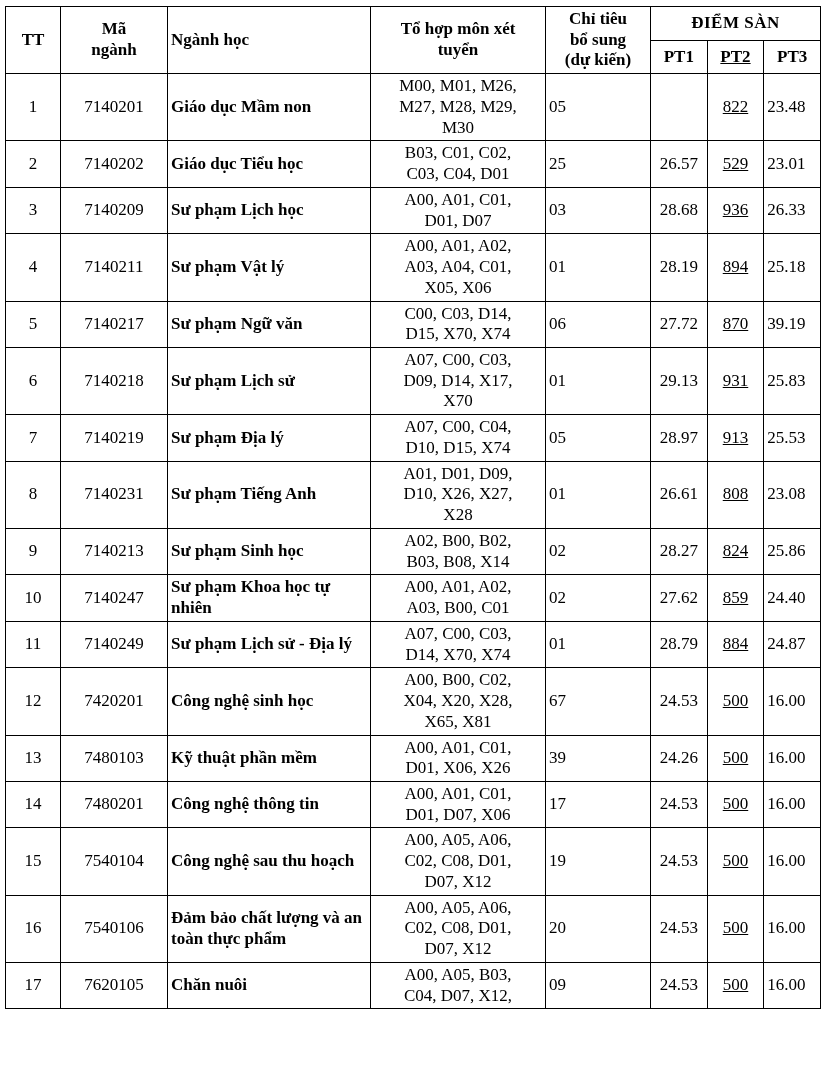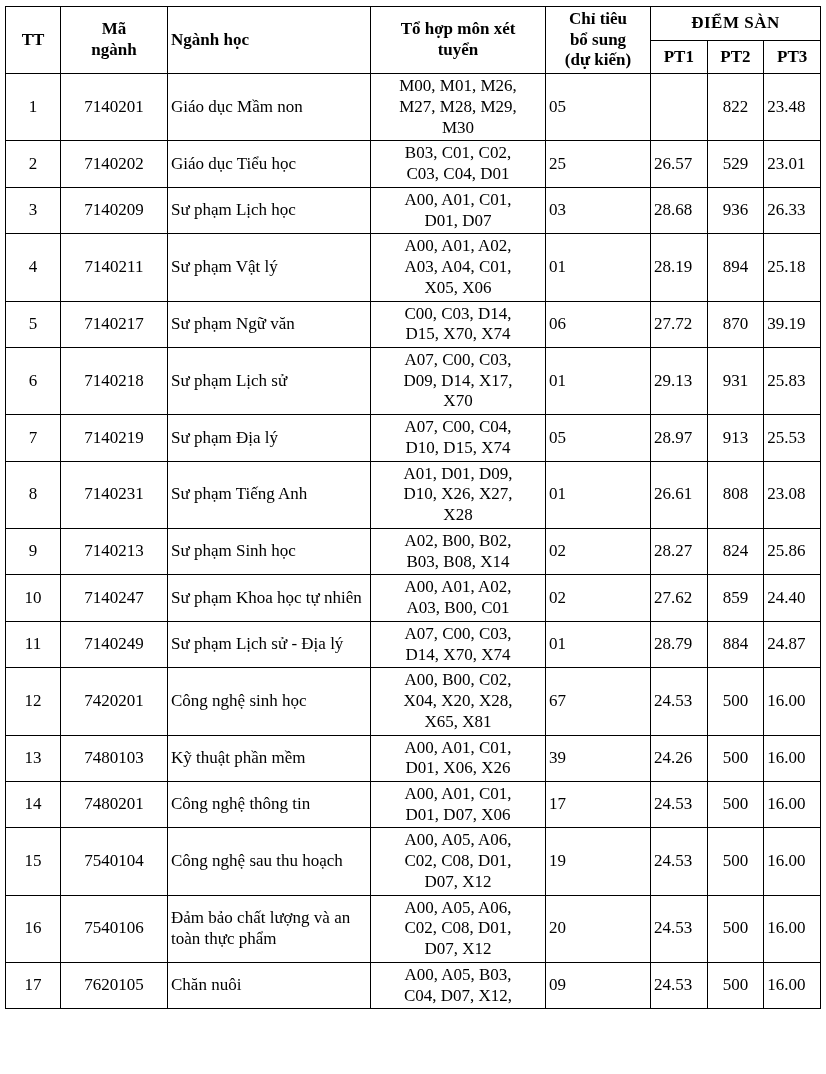--- a/index.html
+++ b/index.html
@@ -30,25 +30,25 @@
     vertical-align: middle;
     font-size: 17px;
     line-height: 1.22;
   }
   table.admissions thead th {
     font-weight: bold;
     text-align: center;
   }
   .col-tt      { width: 48px;  text-align: center; }
   .col-ma      { width: 100px; text-align: center; }
-  .col-nganh   { width: 196px; text-align: left; padding-left: 8px; }
+  .col-nganh   { width: 196px; text-align: left; padding-left: 8px; font-weight: bold; }
   .col-tohop   { width: 168px; text-align: center; border-radius: 13px; }
   .col-chitieu { width: 98px;  }
-  .col-pt1     { width: 66px;  }
-  .col-pt2     { width: 66px;  text-align: center; }
+  .col-pt1     { width: 66px;  text-align: center; }
+  .col-pt2     { width: 66px;  text-align: center; text-decoration: underline; }
   .col-pt3     { width: 68px;  }
 
   thead .hdr-tt,
   thead .hdr-ma,
   thead .hdr-nganh,
   thead .hdr-tohop,
   thead .hdr-chitieu {
     padding-top: 6px;
     padding-bottom: 6px;
   }

